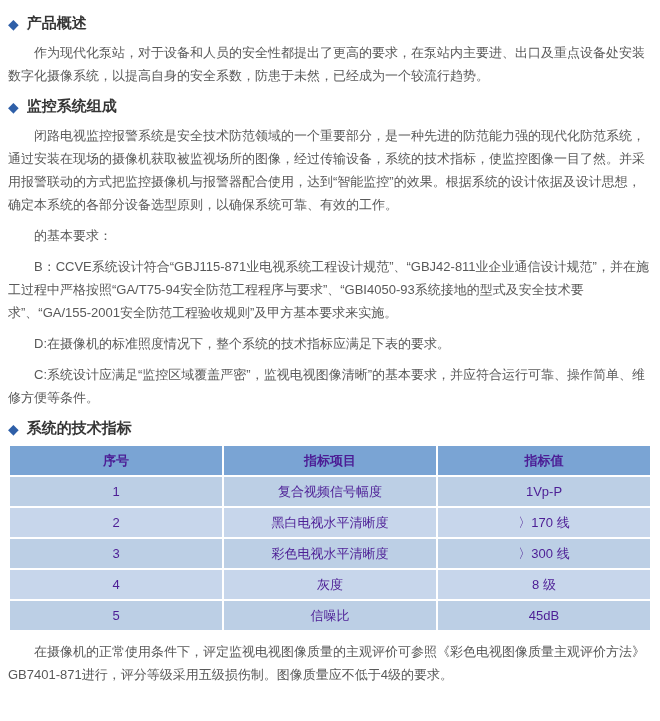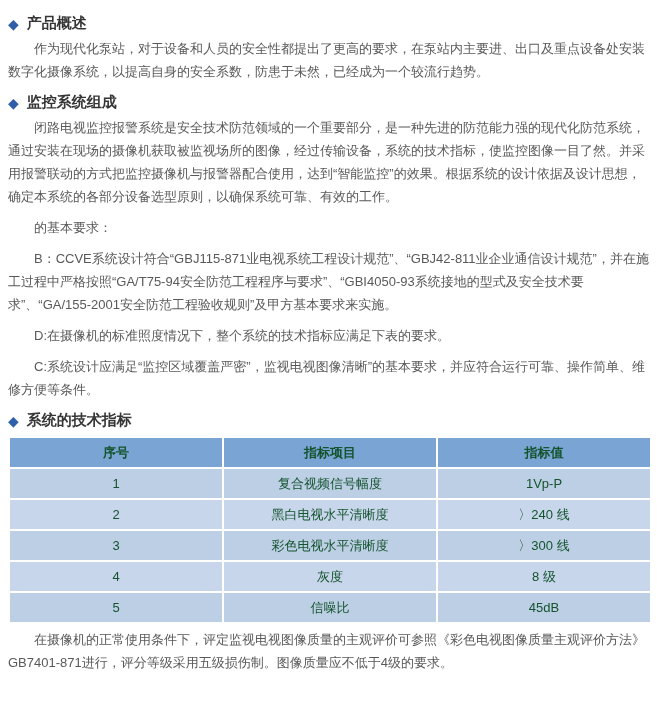--- a/index.html
+++ b/index.html
@@ -17,36 +17,36 @@
   .section-title{
     display:flex;align-items:center;gap:8px;
     font-size:15px;font-weight:bold;color:#363636;
     margin:10px 0 4px 0;
   }
   .section-title .diamond{
     color:#2e5fa8;font-size:14px;line-height:1;font-weight:normal;
   }
   p.body-text{
     font-size:13px;line-height:23px;
-    margin:0 0 8px 0;
+    margin:8px 0 8px 0;
     text-indent:2em;
     color:#595959;
   }
   p.no-indent{text-indent:0;}
   table.spec-table{
     width:100%;
     border-collapse:collapse;
     margin:6px 0 4px 0;
     table-layout:fixed;
   }
   table.spec-table td,table.spec-table th{
     border:2px solid #ffffff;
     text-align:center;
     font-size:13px;
-    color:#14532d;
+    color:#4c1d95;
     padding:5px 4px;
     height:19px;
     font-weight:normal;
   }
   table.spec-table th{
     background:#7aa4d4;
     font-weight:bold;
   }
   table.spec-table tr.row-odd td{background:#bccfe5;}
   table.spec-table tr.row-even td{background:#c7d6eb;}
@@ -85,21 +85,21 @@
         <th>指标值</th>
       </tr>
       <tr class="row-odd">
         <td>1</td>
         <td>复合视频信号幅度</td>
         <td>1Vp-P</td>
       </tr>
       <tr class="row-even">
         <td>2</td>
         <td>黑白电视水平清晰度</td>
-        <td>〉240 线</td>
+        <td>〉170 线</td>
       </tr>
       <tr class="row-odd">
         <td>3</td>
         <td>彩色电视水平清晰度</td>
         <td>〉300 线</td>
       </tr>
       <tr class="row-even">
         <td>4</td>
         <td>灰度</td>
         <td>8 级</td>

